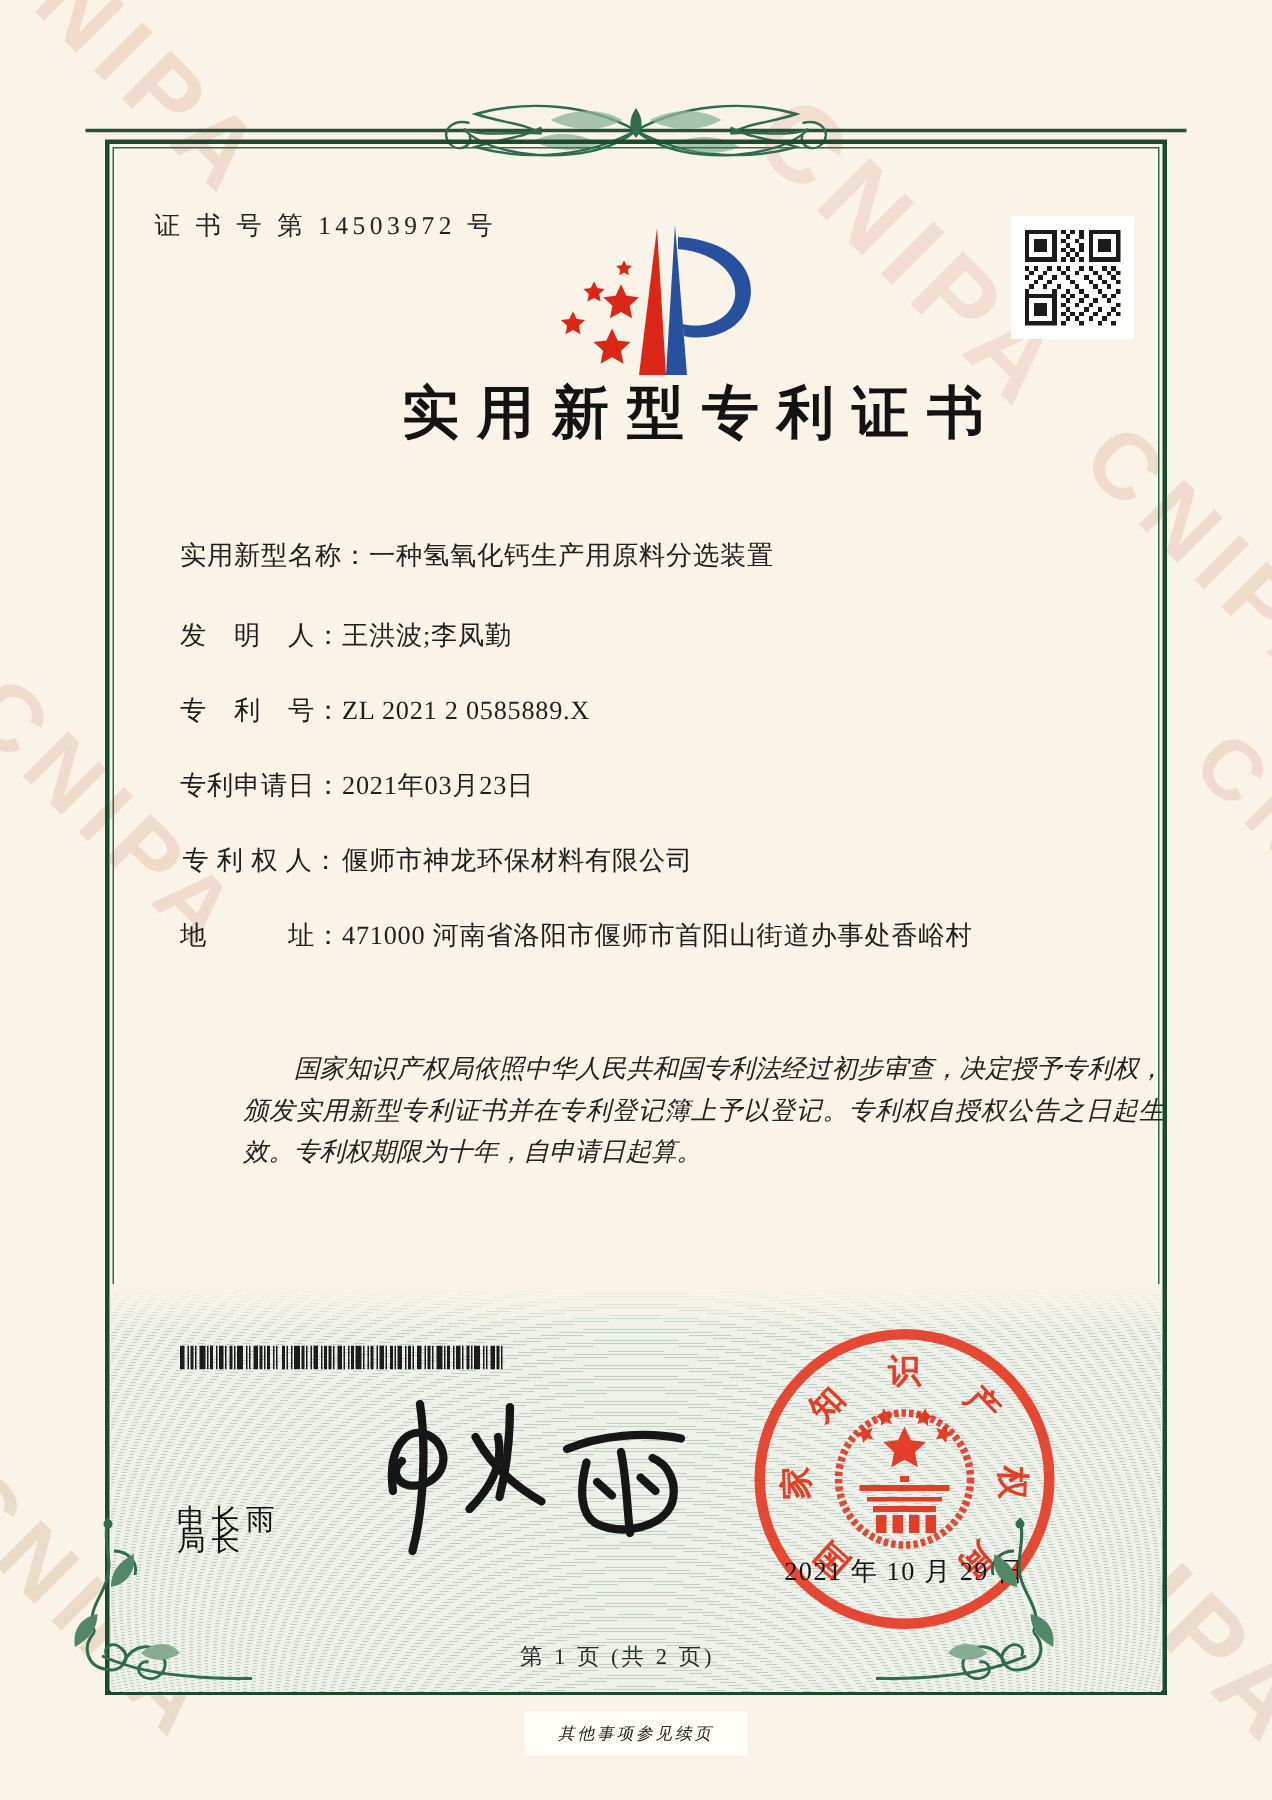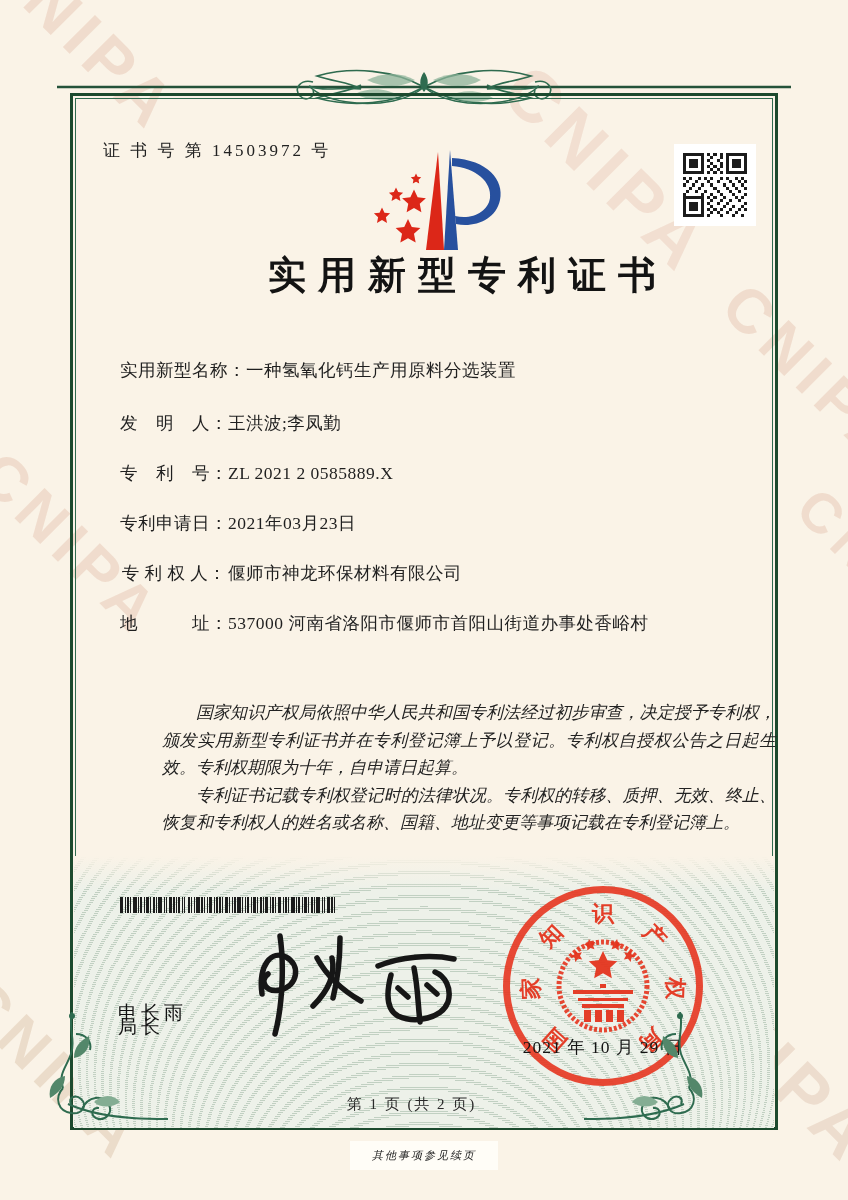--- a/index.html
+++ b/index.html
@@ -224,26 +224,25 @@
   <div class="field f-patno">
     <span class="lab">专　利　号：</span><span>ZL 2021 2 0585889.X</span>
   </div>
   <div class="field f-filing">
     <span class="lab">专利申请日：</span><span>2021年03月23日</span>
   </div>
   <div class="field f-patentee">
     <span class="lab">专 利 权 人：</span><span>偃师市神龙环保材料有限公司</span>
   </div>
   <div class="field f-address">
-    <span class="lab">地　　　址：</span><span>537000 河南省洛阳市偃师市首阳山街道办事处香峪村</span>
+    <span class="lab">地　　　址：</span><span>471000 河南省洛阳市偃师市首阳山街道办事处香峪村</span>
   </div>
 
   <div class="paras">
     <p>国家知识产权局依照中华人民共和国专利法经过初步审查，决定授予专利权，颁发实用新型专利证书并在专利登记簿上予以登记。专利权自授权公告之日起生效。专利权期限为十年，自申请日起算。</p>
-    <p>专利证书记载专利权登记时的法律状况。专利权的转移、质押、无效、终止、恢复和专利权人的姓名或名称、国籍、地址变更等事项记载在专利登记簿上。</p>
   </div>
 
   <svg class="barcode" width="216" height="16" viewBox="0 0 216 16">
     <line x1="0" y1="8" x2="216" y2="8" stroke="#1c1c1c" stroke-width="16" stroke-dasharray="3 2 1 1 2 1 1 2 4 1 1 1 2 2 1 1 3 1 1 2 2 1 1 1 4 2 1 1 1 2 3 1 2 1 1 1 2 2 1 1 1 3 2 1 1 2 1 1 4 1 2 1 1 2 1 1 3 2 1 1 2 1 2 1 1 2 3 1 1 2 1 1 2 1 4 1 1 2 1 1 2 2 1 1 3 1 1 2 2 1 1 1 3 2 1 1 2 1 1 2"></line>
   </svg>
 
   <div class="sig-title">局长</div>
   <div class="sig-name">申长雨</div>
 
   <svg class="signature" width="240" height="110" viewBox="0 0 240 110">

